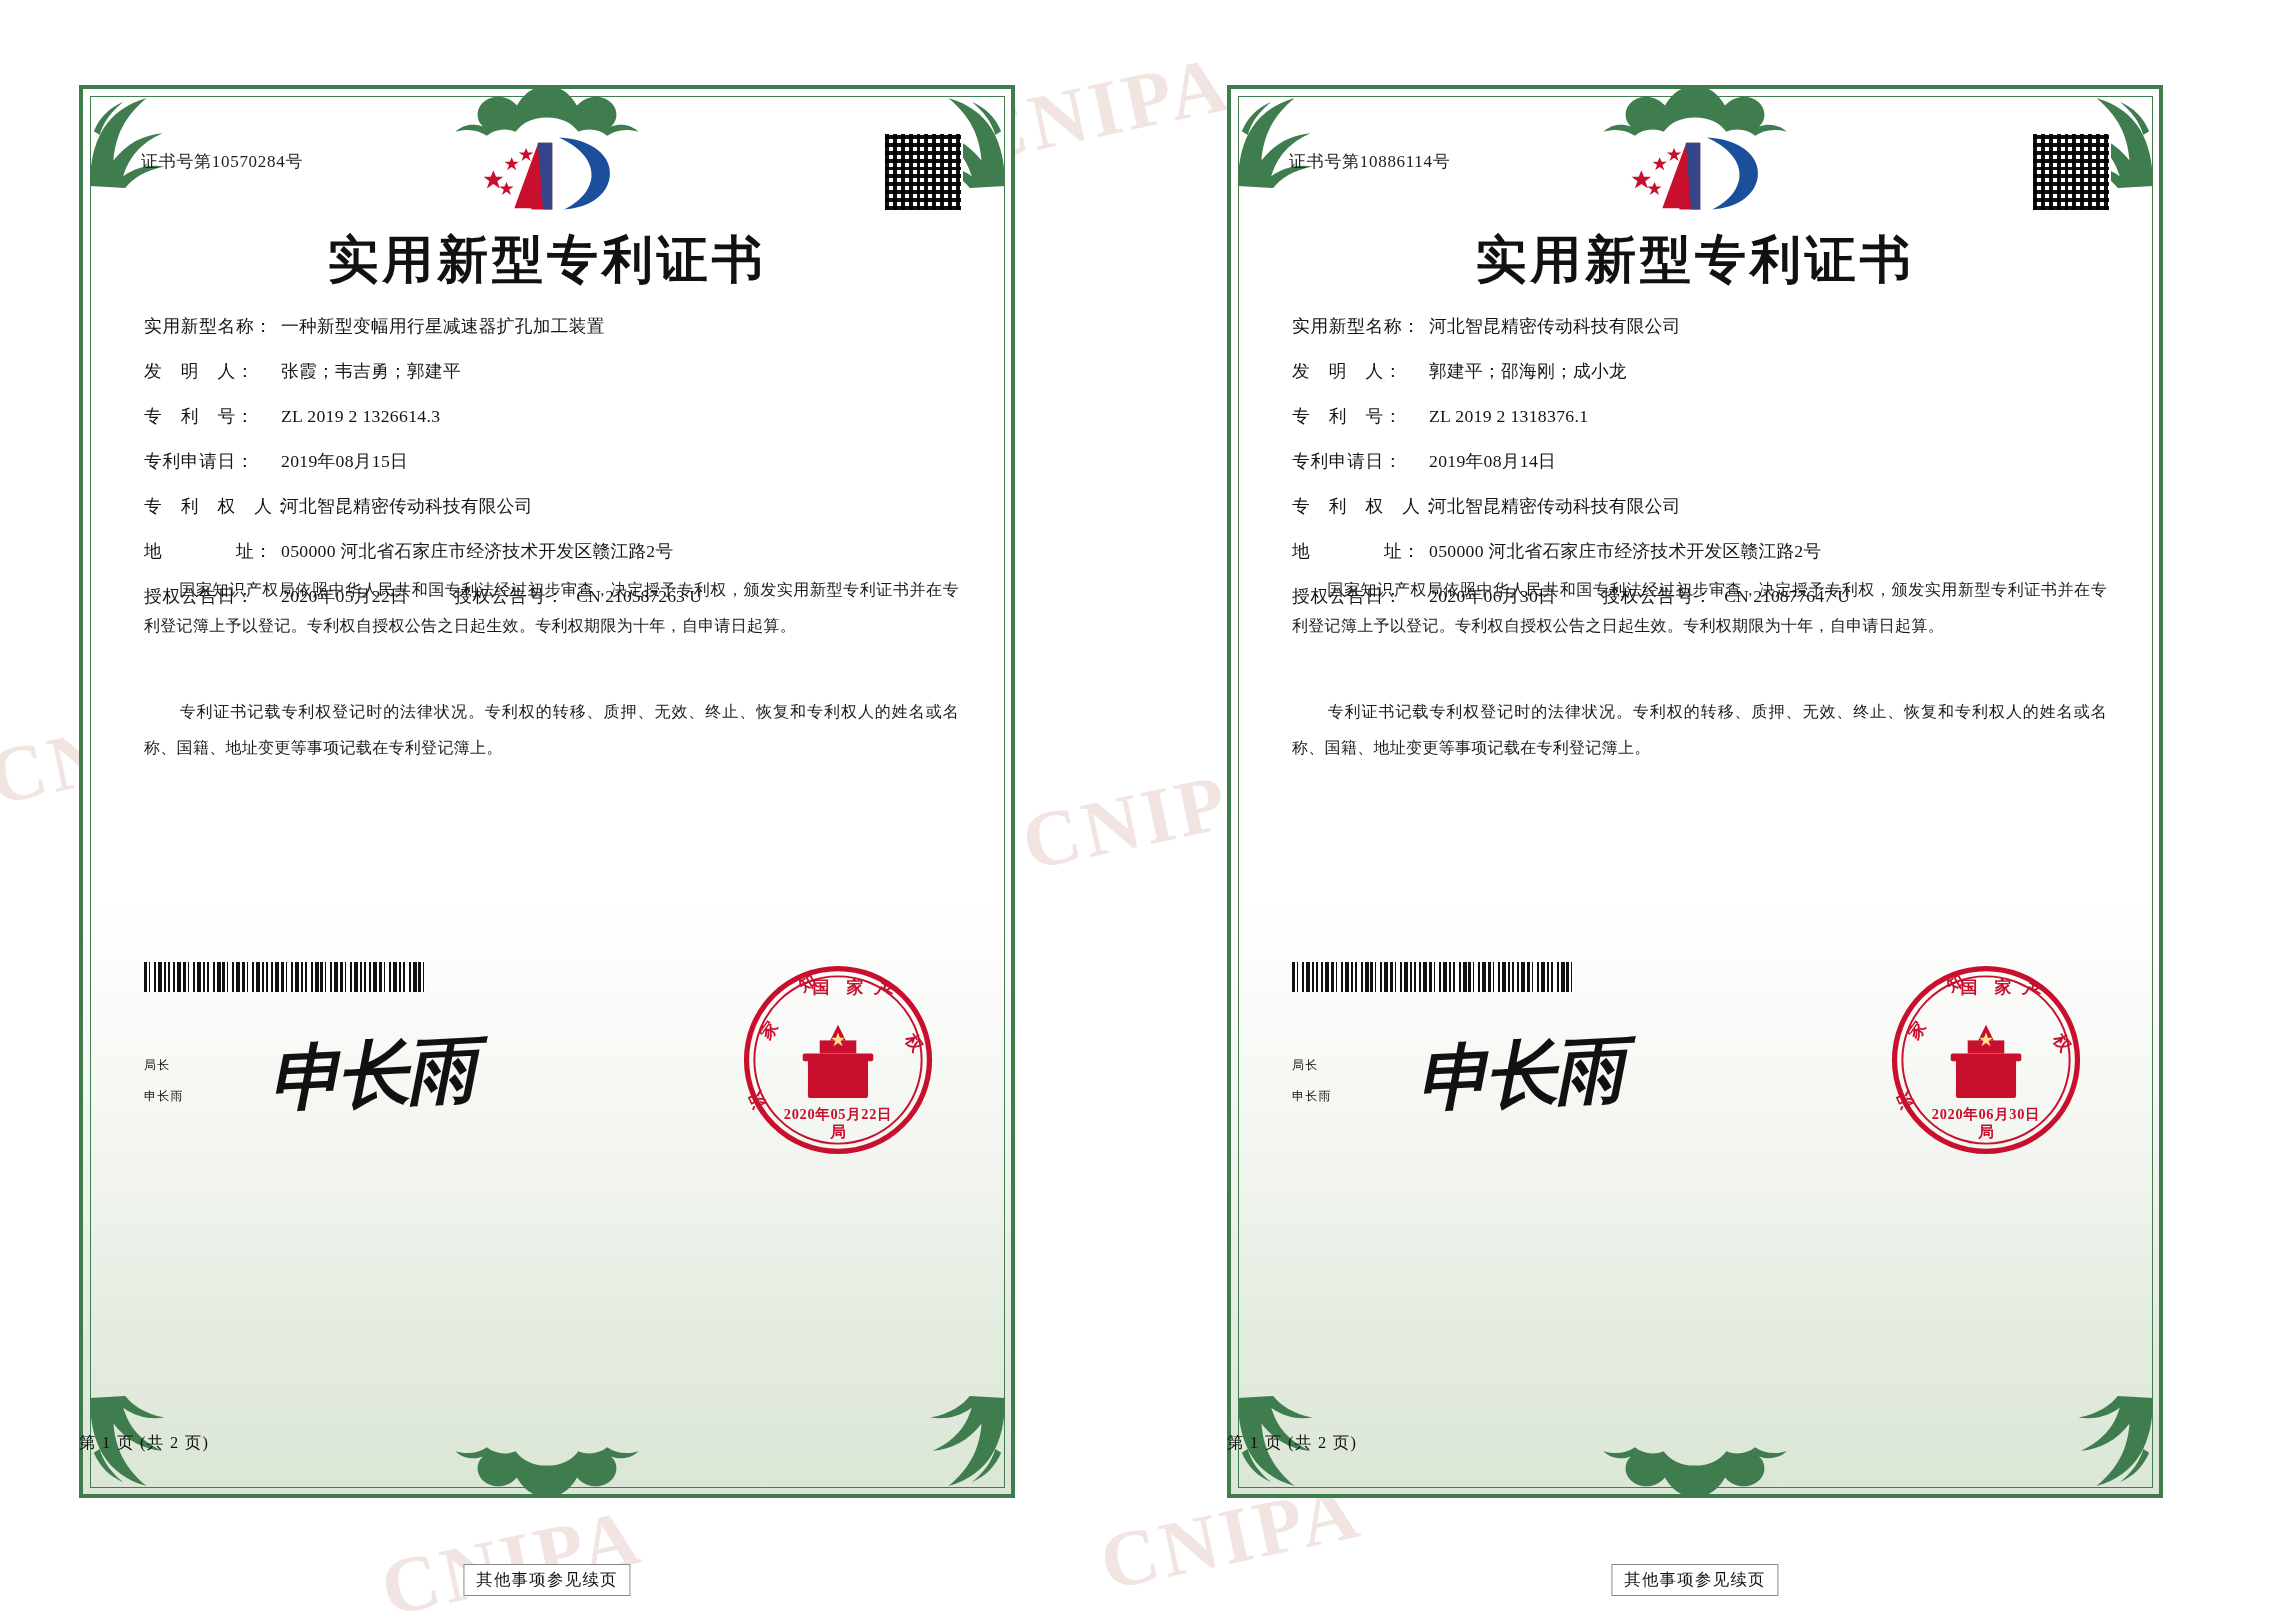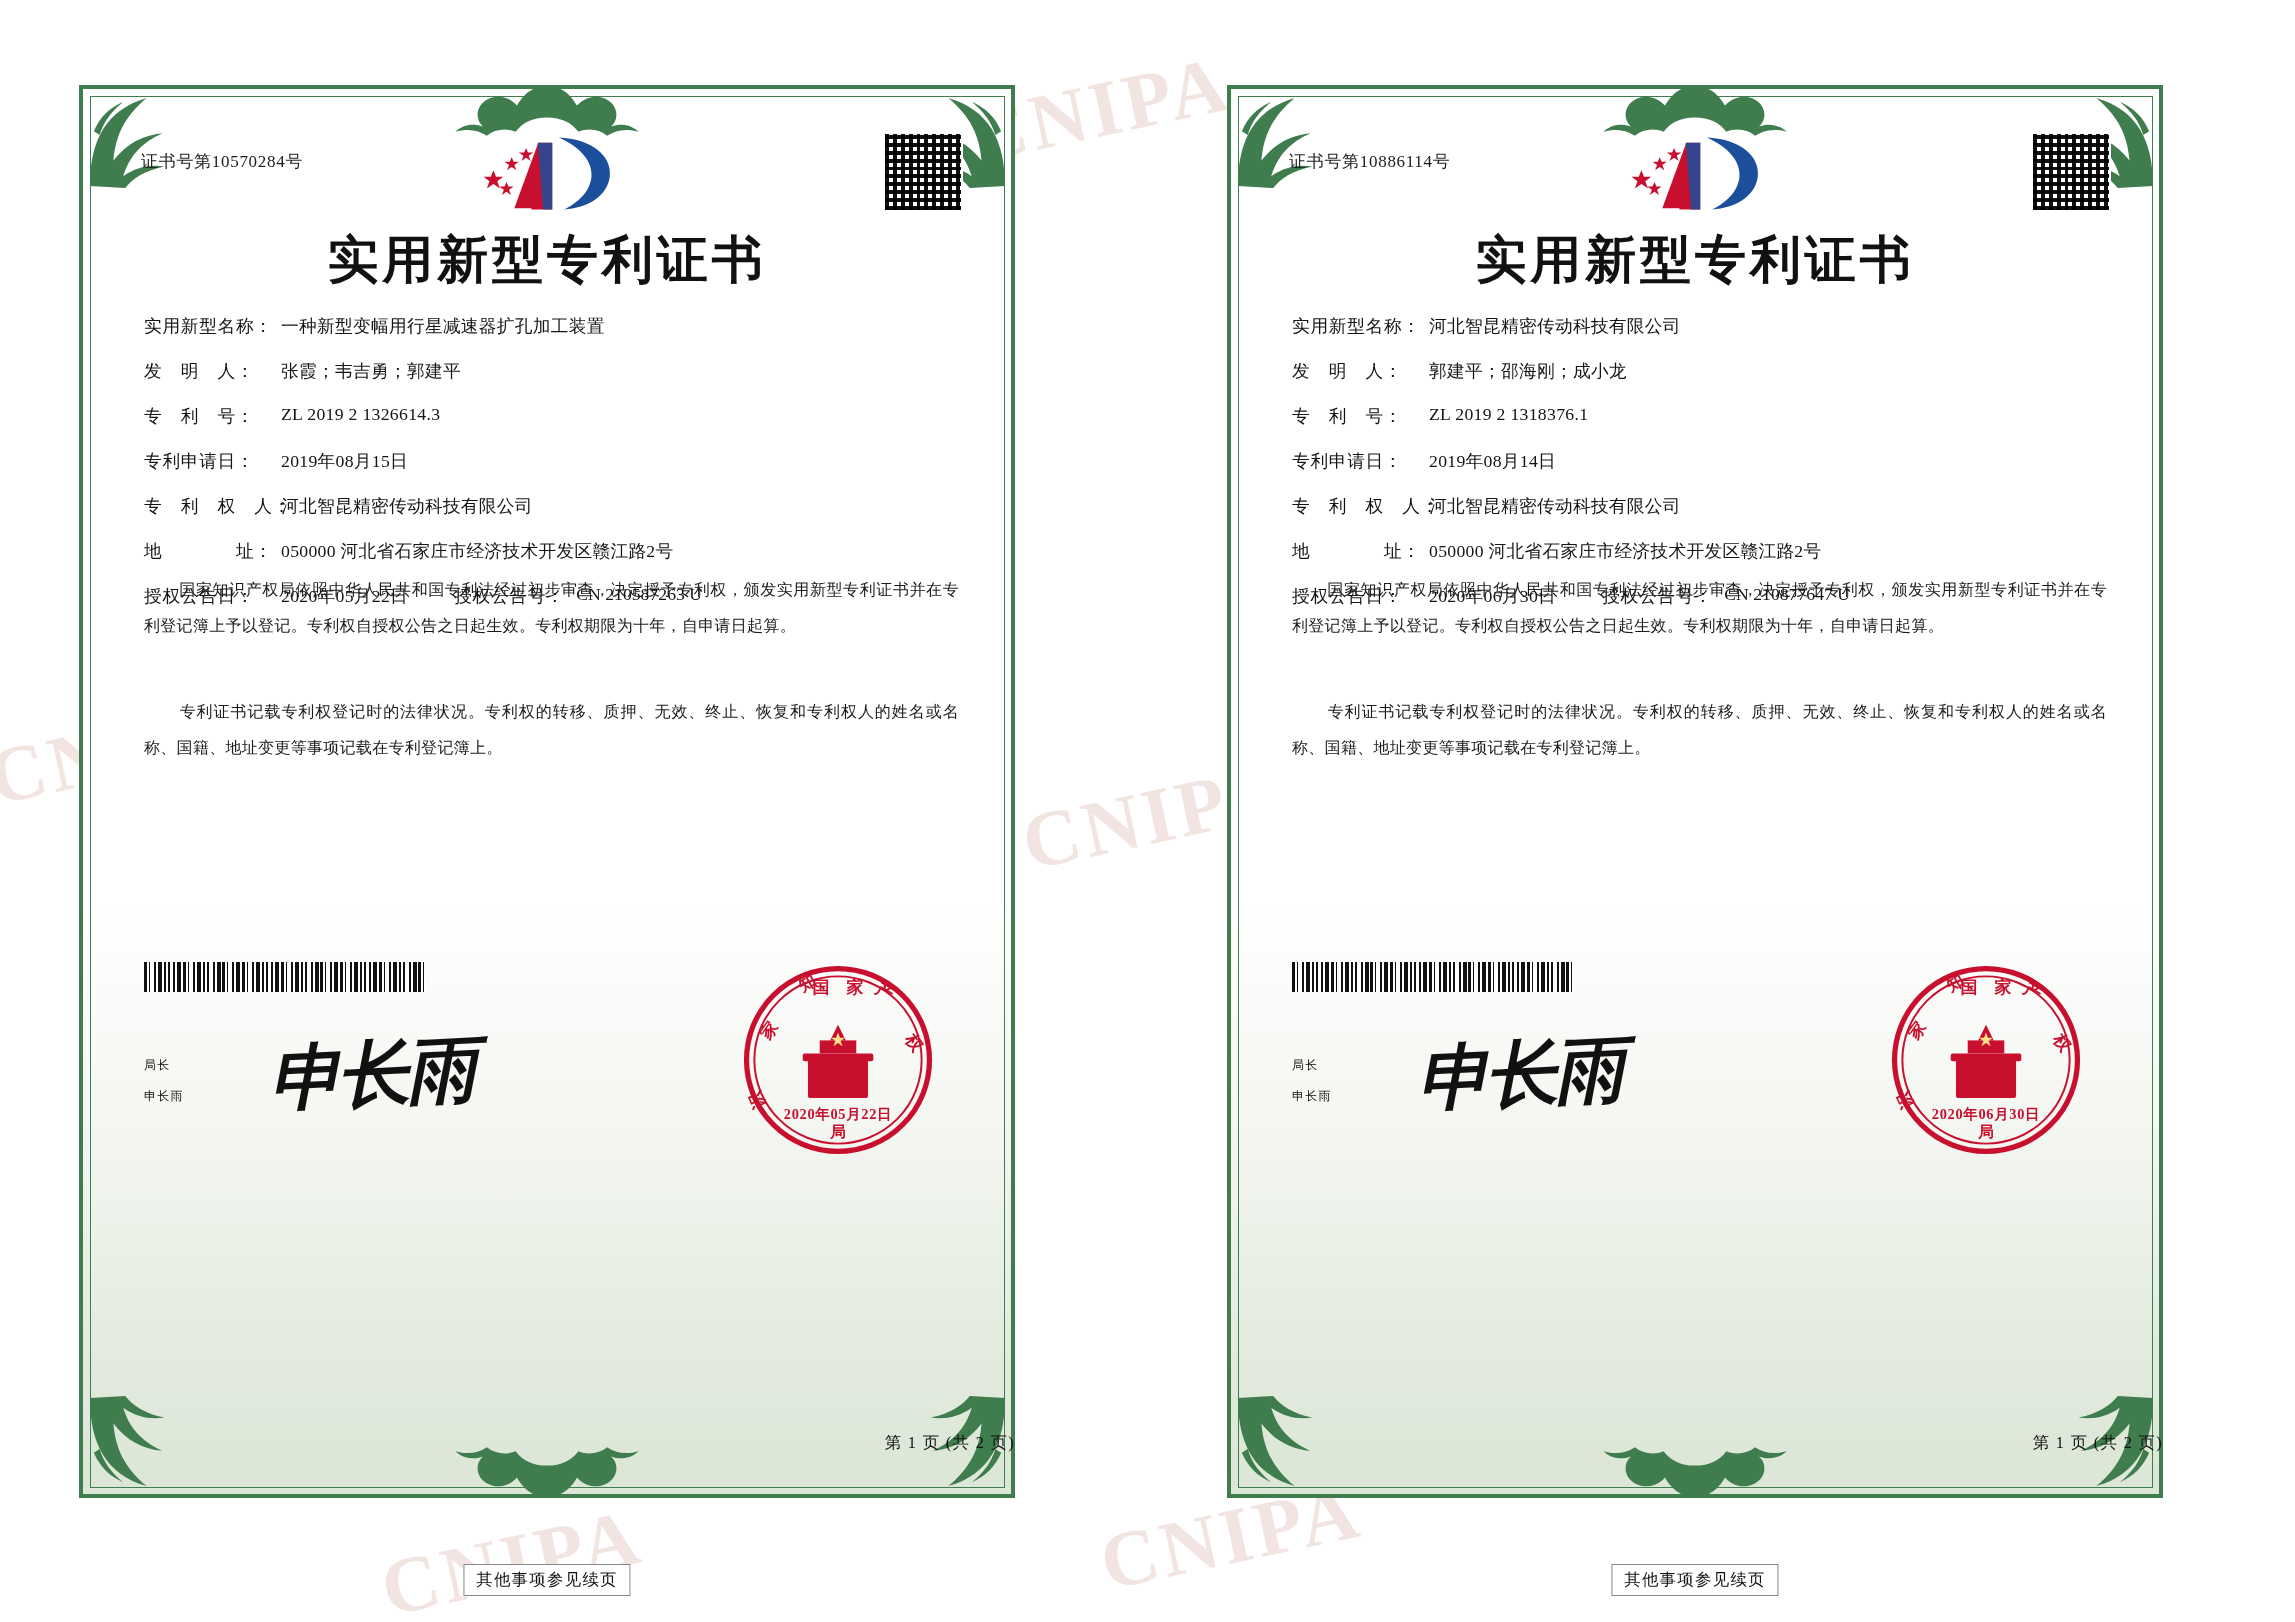--- a/index.html
+++ b/index.html
@@ -147,21 +147,21 @@
 
   
   .fields {
     position: absolute;
     left: 65px;
     right: 52px;
     top: 229px;
   }
   .row {
     display: flex;
-    align-items: flex-start;
+    align-items: center;
     margin-bottom: 21px;
     font-size: 17.7px;
     color: #141414;
     white-space: nowrap;
   }
   .row .lab {
     width: 137px;
     flex: 0 0 137px;
     letter-spacing: 0.7px;
   }
@@ -243,25 +243,24 @@
     color: #c8102e;
     font-weight: 700;
     letter-spacing: 0.7px;
   }
 
   
   .page-no {
     position: absolute;
     left: 0; right: 0;
     bottom: 44px;
-    text-align: right;
+    text-align: left;
     font-size: 16.4px;
     color: #111;
     letter-spacing: 1.3px;
-    margin-left: 32px;
   }
   .note {
     position: absolute;
     left: 50%;
     transform: translateX(-50%);
     bottom: 27.5px;
     font-size: 16.4px;
     color: #111;
     letter-spacing: 1.3px;
     border: 1.3px solid #888;

